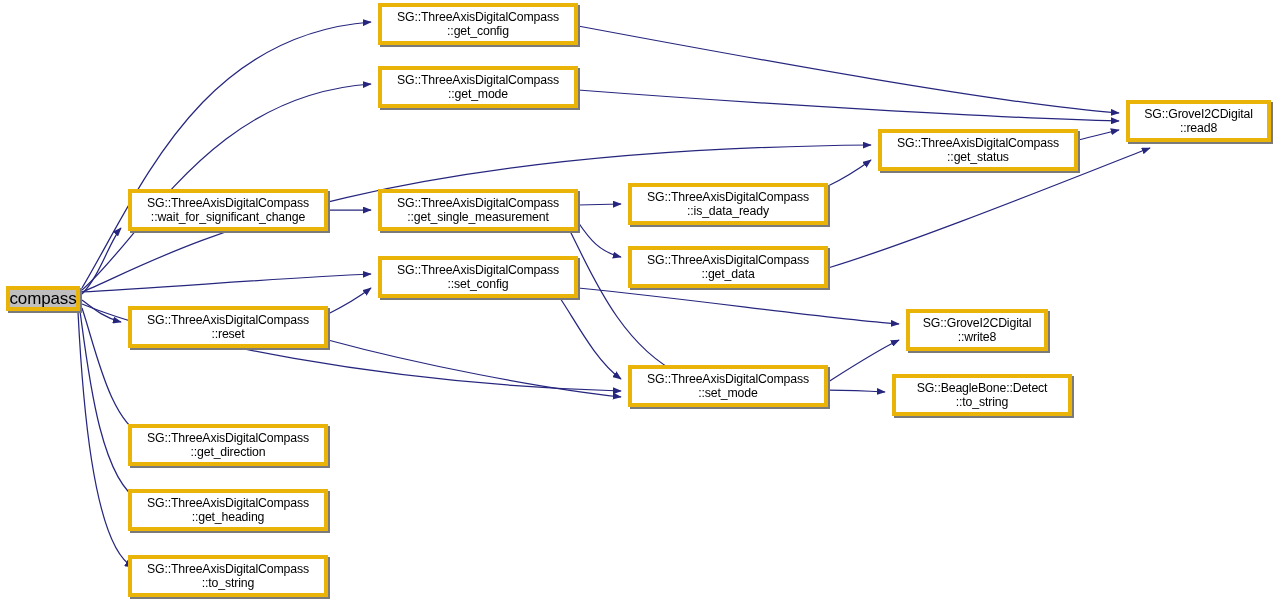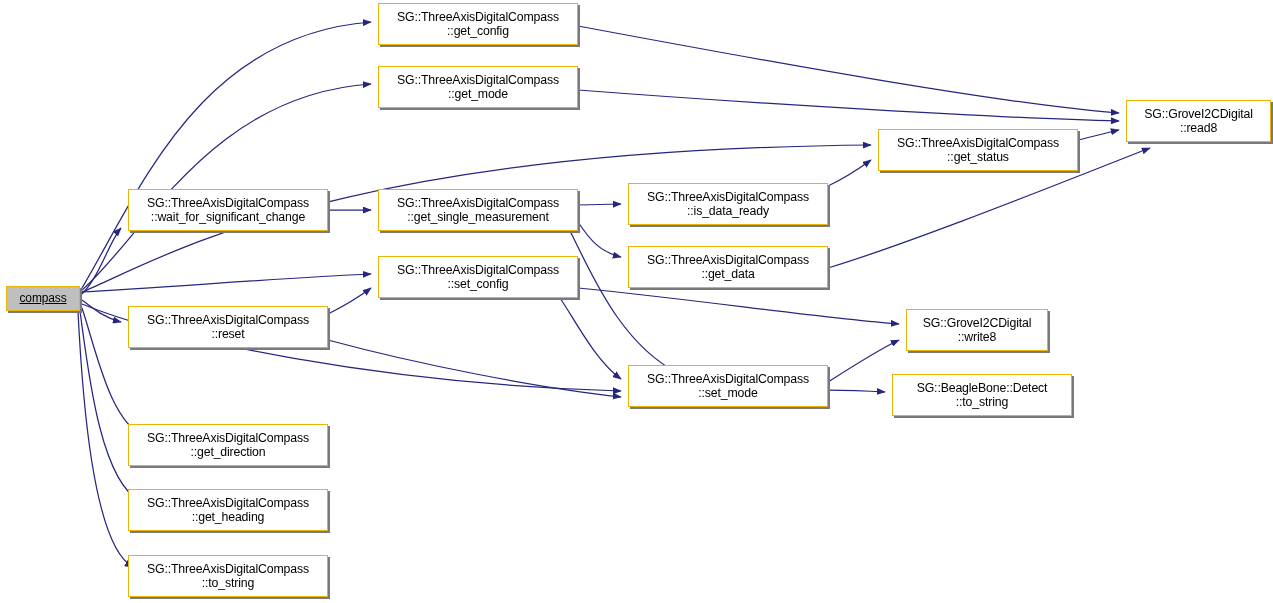--- a/index.html
+++ b/index.html
@@ -2,28 +2,28 @@
 <html><head>
 <meta charset="utf-8">
 <title>Call graph</title>
 <style>
   html,body{margin:0;padding:0;background:#ffffff;}
   body{width:1273px;height:603px;overflow:hidden;
        font-family:"Liberation Sans","DejaVu Sans",sans-serif;}
   #graph{position:relative;width:1273px;height:603px;}
   svg#edges{position:absolute;left:0;top:0;width:1273px;height:603px;}
   .node{position:absolute;box-sizing:border-box;
-        border:1px solid #eab308;background:#ffffff;
+        border:4px solid #eab308;background:#ffffff;
         box-shadow:2px 2px 0 0 #7a7a7a;
         display:flex;align-items:center;justify-content:center;
         text-align:center;line-height:1.15;color:#000000;}
   .node .lbl{display:block;font-size:12.3px;letter-spacing:-0.15px;
              white-space:pre-line;}
   .node.highlight{background:#bfbfbf;}
-  .node.highlight .lbl{font-size:12px;text-decoration:underline;}
+  .node.highlight .lbl{font-size:17px;}
 </style>
 </head>
 <body>
 
 <div id="graph">
 
   <svg id="edges" viewBox="0 0 1273 603" xmlns="http://www.w3.org/2000/svg">
     <defs>
       <marker id="arrow" markerWidth="9" markerHeight="7" refX="8.2" refY="3.5" orient="auto" markerUnits="userSpaceOnUse">
         <path d="M0,0 L9,3.5 L0,7 Z" fill="#26267f"></path>

